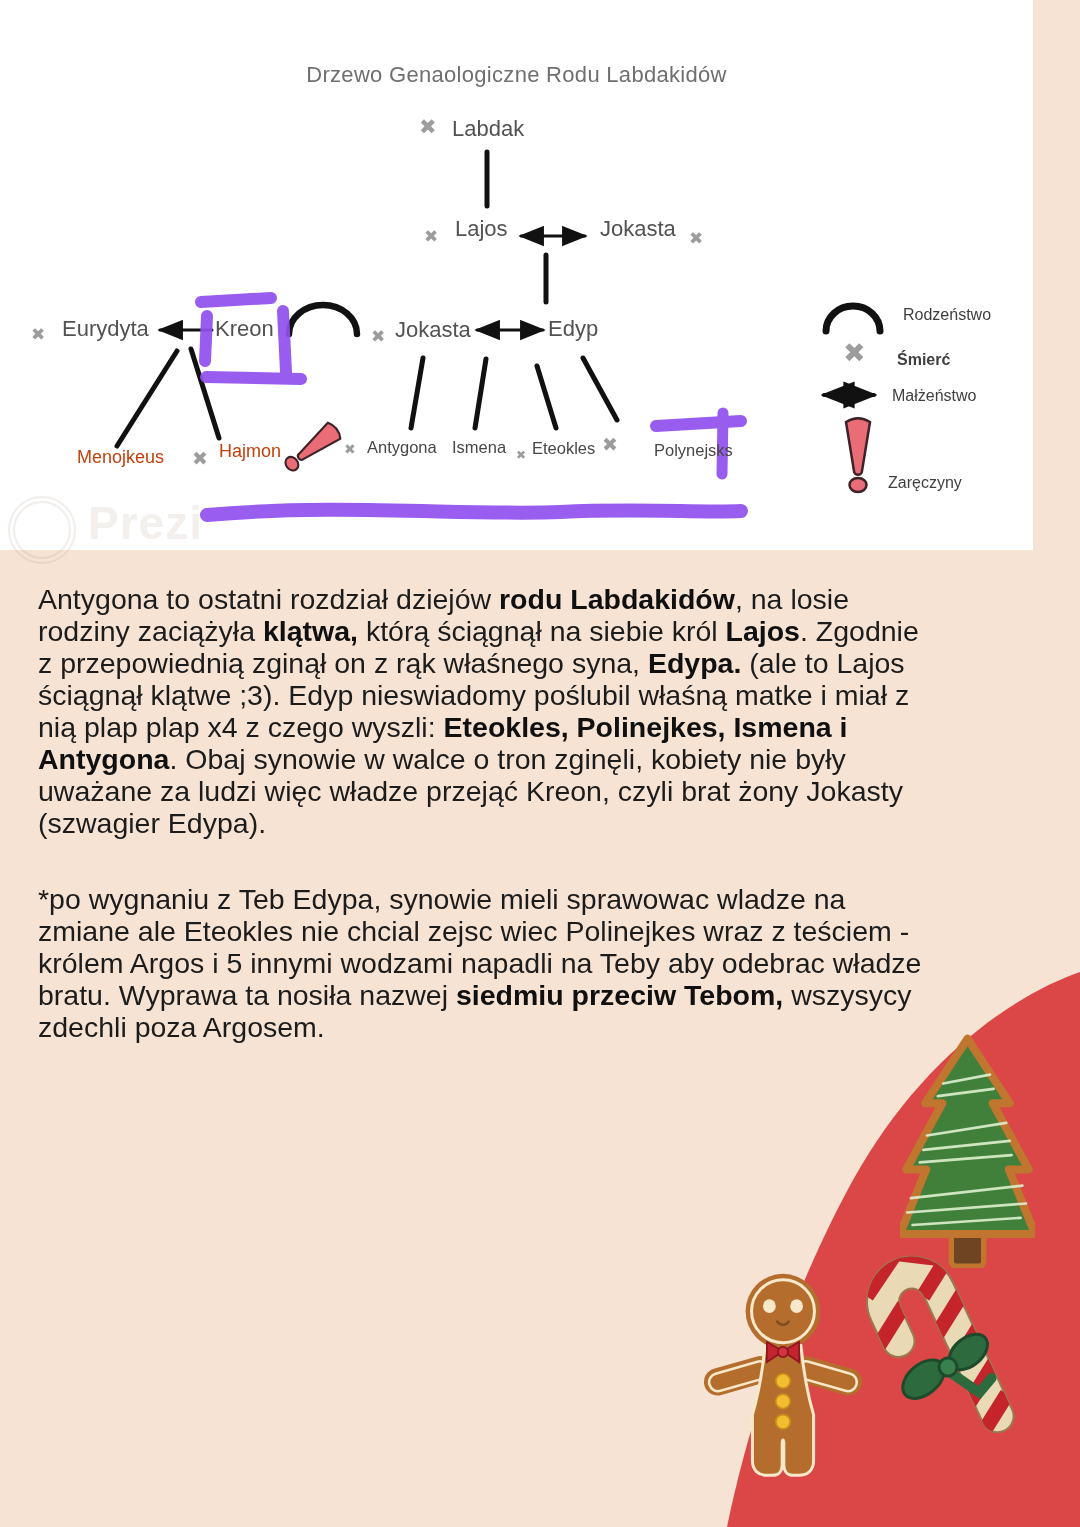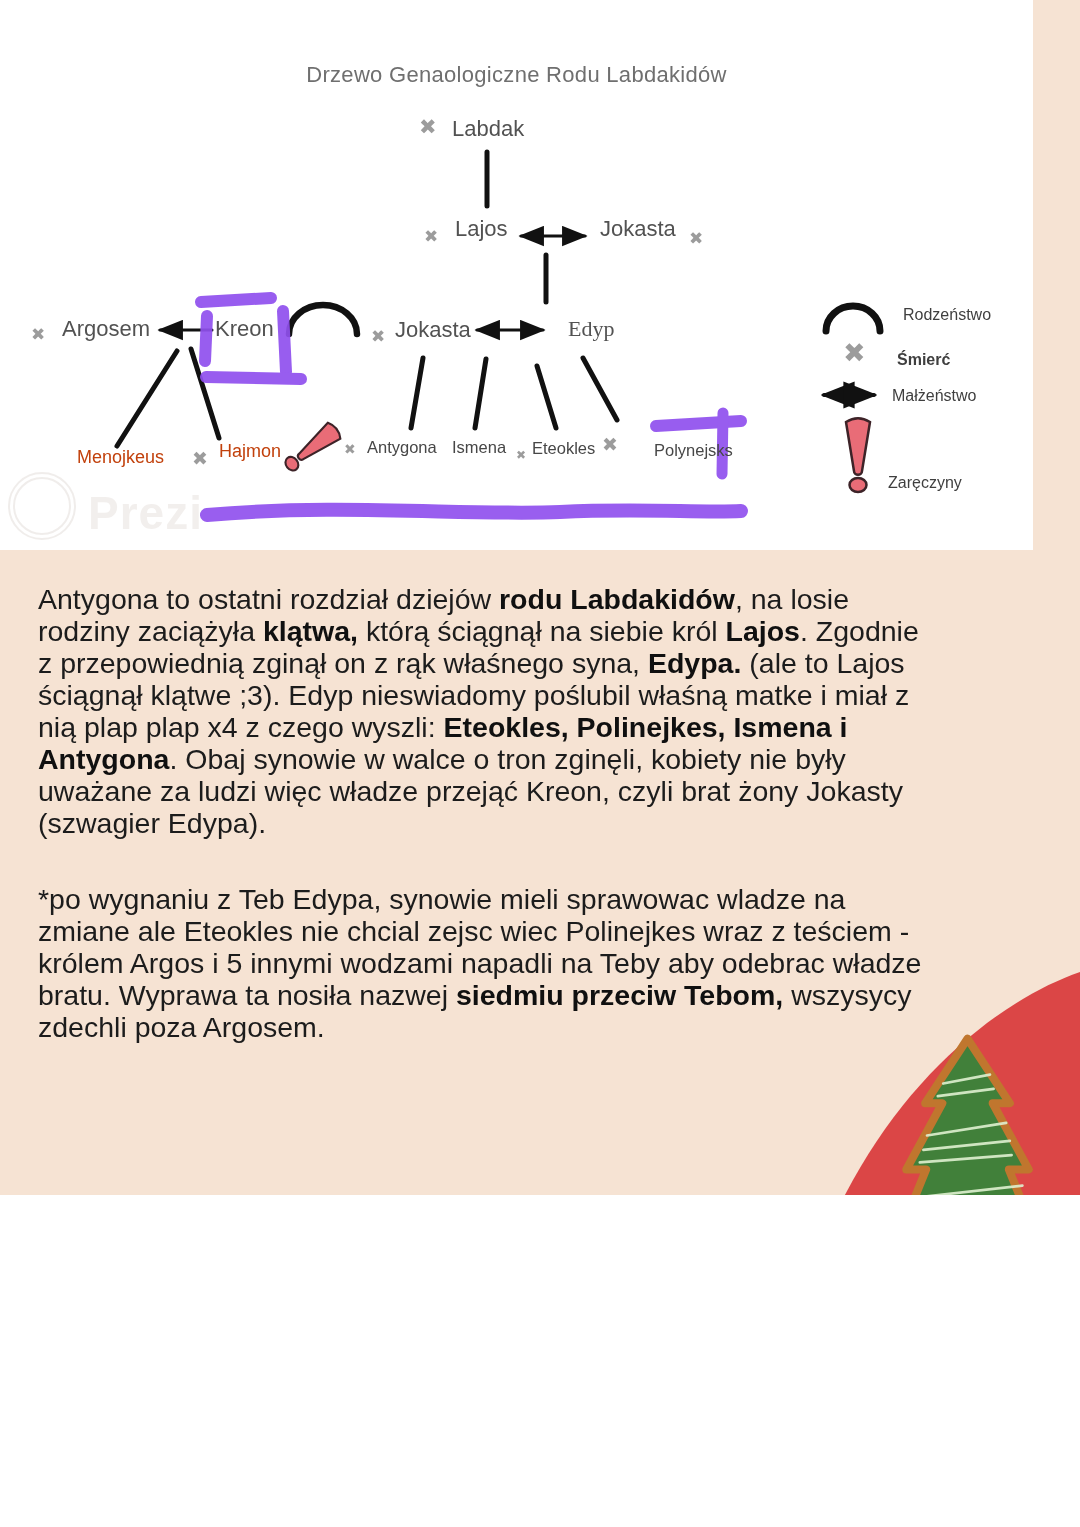--- a/index.html
+++ b/index.html
@@ -1,28 +1,28 @@
 <!DOCTYPE html>
 <html><head>
 <meta charset="utf-8">
 <style>
   html,body{margin:0;padding:0;}
-  .page{position:relative;width:1080px;height:1195px;background:#f6e3d3;overflow:hidden;
+  .page{position:relative;width:1080px;height:1527px;background:#f6e3d3;overflow:hidden;
         font-family:"Liberation Sans",sans-serif;}
   
   .panel{position:absolute;left:0;top:0;width:1033px;height:550px;background:#ffffff;}
   .d-title{position:absolute;left:0;top:62px;width:1033px;text-align:center;
            font-size:22px;color:#6f6f6f;letter-spacing:.3px;}
   .nlabel{position:absolute;color:#525252;white-space:nowrap;}
   .sz22{font-size:22px;} .sz18{font-size:18px;color:#c2410c;} .sz16{font-size:16.5px;color:#474747;}
   .xmark{position:absolute;font-family:"DejaVu Sans",sans-serif;color:#9c9c9c;line-height:1;white-space:nowrap;}
   .legend-label{position:absolute;font-size:16px;color:#3f3f3f;white-space:nowrap;}
   .diagram-svg{position:absolute;left:0;top:0;width:1033px;height:550px;}
   
-  .watermark{position:absolute;left:8px;top:472px;display:flex;align-items:flex-end;gap:12px;}
+  .watermark{position:absolute;left:8px;top:496px;display:flex;align-items:flex-start;gap:12px;}
   .wm-circle{width:54px;height:54px;border-radius:50%;border:7px double rgba(160,140,130,0.16);}
   .wm-text{font-size:46px;font-weight:bold;color:rgba(160,140,130,0.14);letter-spacing:1px;}
   
   .bodytext{position:absolute;left:38px;top:583px;width:900px;font-size:28.5px;
             line-height:32px;color:#1c1c1c;}
   .bodytext p{margin:0 0 44px 0;}
   .bodytext .b{font-weight:bold;color:#101010;}
   
   .deco{position:absolute;}
 </style>
@@ -87,24 +87,24 @@
     <span class="xmark" style="left:371px;top:328px;font-size:17px;">✖</span>
     <span class="xmark" style="left:192px;top:449px;font-size:19px;">✖</span>
     <span class="xmark" style="left:344px;top:442px;font-size:14px;">✖</span>
     <span class="xmark" style="left:516px;top:449px;font-size:12px;">✖</span>
     <span class="xmark" style="left:602px;top:435px;font-size:19px;">✖</span>
     <span class="xmark" style="left:843px;top:339px;font-size:27px;">✖</span>
 
     <span class="nlabel sz22" style="left:452px;top:116px;text-align:right;">Labdak</span>
     <span class="nlabel sz22" style="left:455px;top:216px;">Lajos</span>
     <span class="nlabel sz22" style="left:600px;top:216px;">Jokasta</span>
-    <span class="nlabel sz22" style="left:62px;top:316px;">Argosem</span>
+    <span class="nlabel sz22" style="left:62px;top:316px;">Eurydyta</span>
     <span class="nlabel sz22" style="left:215px;top:316px;">Kreon</span>
     <span class="nlabel sz22" style="left:395px;top:317px;">Jokasta</span>
-    <span class="nlabel sz22" style="left:568px;top:316px;font-family:Liberation Serif, serif;">Edyp</span>
+    <span class="nlabel sz22" style="left:548px;top:316px;">Edyp</span>
     <span class="nlabel sz18" style="left:77px;top:447px;">Menojkeus</span>
     <span class="nlabel sz18" style="left:219px;top:441px;">Hajmon</span>
     <span class="nlabel sz16" style="left:367px;top:438px;">Antygona</span>
     <span class="nlabel sz16" style="left:452px;top:438px;">Ismena</span>
     <span class="nlabel sz16" style="left:532px;top:439px;">Eteokles</span>
     <span class="nlabel sz16" style="left:654px;top:441px;">Polynejsks</span>
 
     <span class="legend-label" style="left:903px;top:306px;">Rodzeństwo</span>
     <span class="legend-label" style="left:897px;top:351px;font-weight:bold;">Śmierć</span>
     <span class="legend-label" style="left:892px;top:387px;">Małżeństwo</span>

